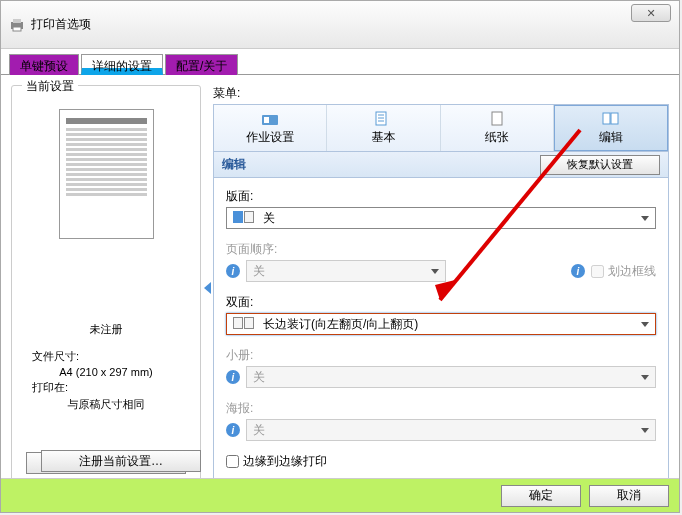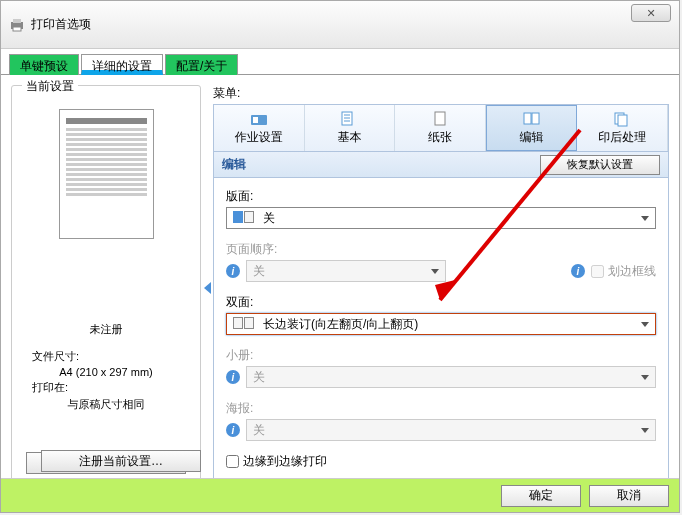--- a/index.html
+++ b/index.html
@@ -4,22 +4,22 @@
   <style>
     * { box-sizing: border-box; margin: 0; padding: 0; font-family: "Microsoft YaHei", sans-serif; font-size: 12px; }
     body { background: #f0f0f0; width: 682px; height: 515px; overflow: hidden; position: relative; }
     
     .window { background: #fff; border: 1px solid #aaa; width: 680px; height: 513px; position: relative; }
     .titlebar { height: 48px; background: linear-gradient(#fdfdfd, #e8e8e8); border-bottom: 1px solid #ccc; display: flex; align-items: center; padding: 0 8px; position: relative; }
     .titlebar-icon { width: 16px; height: 16px; margin-right: 6px; }
     .close-btn { position: absolute; right: 8px; top: 3px; width: 40px; height: 18px; border: 1px solid #999; border-radius: 3px; background: linear-gradient(#f5f5f5,#ddd); display:flex; align-items:center; justify-content:center; font-size:11px; color:#555; }
     
     .tabs { display: flex; padding: 4px 8px 0; background: #fff; border-bottom: 1px solid #999; height: 26px; }
-    .tab { padding: 3px 10px; border: 1px solid #999; border-bottom: none; margin-right: 2px; background: #22c55e; cursor: pointer; position: relative; top: 1px; }
-    .tab.active { background: #fff; border-bottom: 5px solid #0ea5e9; }
+    .tab { padding: 3px 10px; border: 1px solid #999; border-bottom: none; margin-right: 2px; background: #a21caf; cursor: pointer; position: relative; top: 1px; }
+    .tab.active { background: #fff; border-bottom: 7px solid #0ea5e9; }
     
     .content { display: flex; padding: 10px; height: 426px; }
     
     .left-panel { width: 190px; border: 1px solid #ccc; border-radius: 3px; padding: 8px; position: relative; }
     .left-panel legend { font-size: 12px; padding: 0 4px; position: absolute; top: -8px; left: 10px; background: #fff; }
     .preview { width: 95px; height: 130px; border: 1px solid #999; margin: 15px auto 10px; background: #fff; padding: 8px 6px; }
     .preview-line { height: 3px; background: #ccc; margin-bottom: 2px; }
     .preview-line:first-child { height: 6px; background: #888; margin-bottom: 4px; }
     .left-info { text-align: center; margin-top: 83px; }
     .left-info div { margin-bottom: 2px; font-size: 11px; }
@@ -152,29 +152,20 @@
         </div>
         <div class="menu-item active">
           <span class="menu-icon">
               <svg viewBox="0 0 20 16">
                 <rect x="2" y="2" width="7" height="11" fill="#fff" stroke="#5b9bd5"></rect>
                 <rect x="10" y="2" width="7" height="11" fill="#fff" stroke="#5b9bd5"></rect>
               </svg>
             </span>
           <span>编辑</span>
         </div>
-        <div class="menu-item">
-          <span class="menu-icon">
-              <svg viewBox="0 0 20 16">
-                <rect x="3" y="2" width="9" height="11" fill="#fff" stroke="#5b9bd5"></rect>
-                <rect x="6" y="4" width="9" height="11" fill="#fff" stroke="#5b9bd5"></rect>
-              </svg>
-            </span>
-          <span>印后处理</span>
-        </div>
       </div>
 
       <div class="section-hdr">
         <span>编辑</span>
         <button class="restore-btn">恢复默认设置</button>
       </div>
 
       <div class="form-area">
         <div class="field">
           <span class="field-label">版面:</span>

